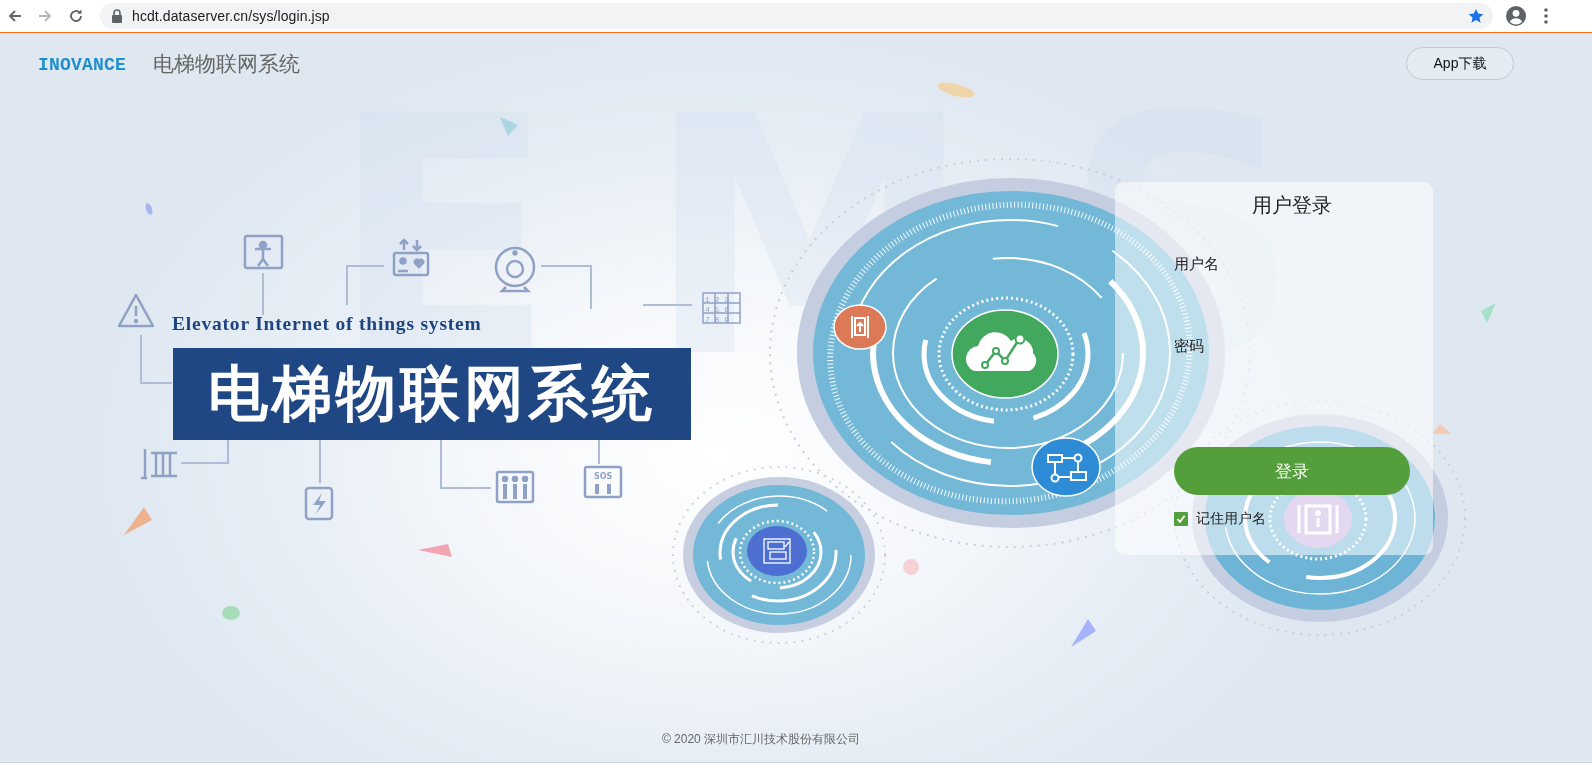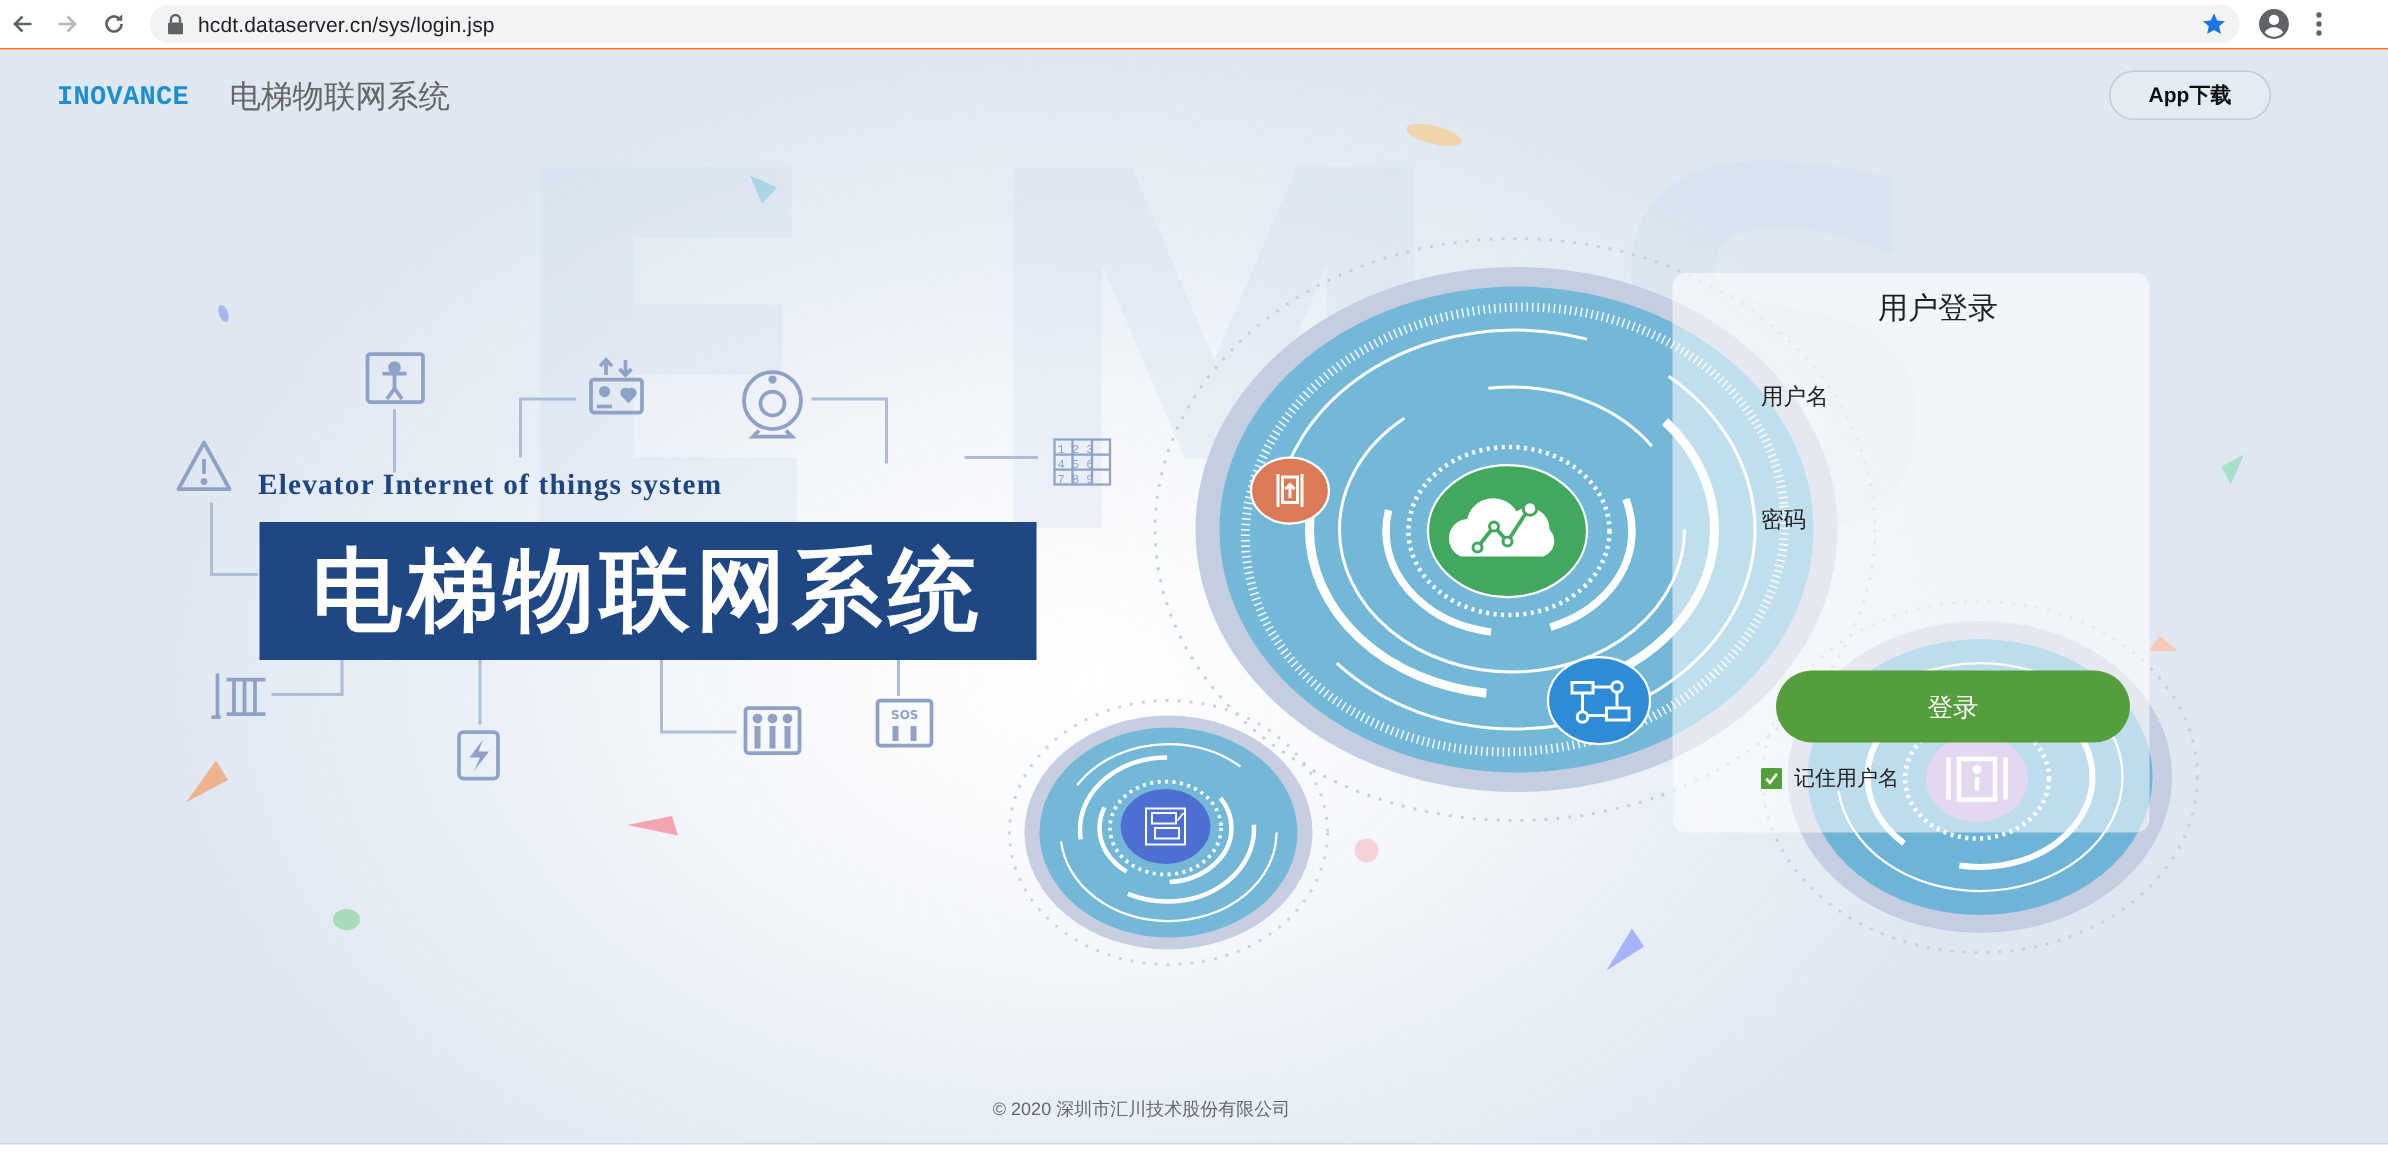--- a/index.html
+++ b/index.html
@@ -26,21 +26,21 @@
   .bottom-strip { position: absolute; left: 0; top: 764px; width: 1592px; height: 14px; background: #ffffff; }
 
   .bg-art { position: absolute; left: 0; top: 0; width: 1592px; height: 730px; }
   .ghost-letters { position: absolute; left: 330px; top: 40px; font-family: "DejaVu Sans", sans-serif;
     font-weight: bold; font-size: 330px; letter-spacing: 90px; color: rgba(205,218,236,0.28); line-height: 1; }
 
   .logo { position: absolute; left: 38px; top: 22px; font-family: Liberation Mono, monospace; font-weight: bold;
     font-size: 18px; letter-spacing: 0.2px; color: #1e8fce; }
   .site-title { position: absolute; left: 153px; top: 17px; font-size: 21px; color: #666666; }
   .app-btn { position: absolute; left: 1406px; top: 14px; width: 108px; height: 33px; border: 1px solid #c3cad4;
-    border-radius: 17px; background: rgba(255,255,255,0.15); font-weight: bold; font-size: 14px; color: #111;
+    border-radius: 17px; background: rgba(255,255,255,0.15); font-weight: normal; font-size: 14px; color: #111;
     display: flex; align-items: center; justify-content: center; cursor: pointer; }
 
   .hero-en { position: absolute; left: 172px; top: 280px; width: 520px; font-family: Liberation Serif, serif;
     font-weight: bold; font-size: 19.5px; color: #1f4581; white-space: nowrap; letter-spacing: 0.8px; }
   .hero-banner { position: absolute; left: 173px; top: 315px; width: 518px; height: 92px; background: #1f4784;
     display: flex; align-items: center; justify-content: center; }
   .hero-cn { color: #ffffff; font-weight: bold; font-size: 60px; letter-spacing: 4px; line-height: 1; }
 
   
   .login-panel { position: absolute; left: 1115px; top: 149px; width: 318px; height: 373px; border-radius: 9px;
@@ -48,21 +48,21 @@
   .login-title { position: absolute; left: 0; top: 10px; width: 354px; text-align: center; font-size: 20px; color: #222; }
   .field-label { position: absolute; left: 59px; font-size: 15px; color: #222; }
   .field { position: absolute; left: 59px; width: 236px; height: 33px; }
   .field input { position: absolute; left: 0; top: 0; width: 100%; height: 100%; border: none; background: transparent;
     outline: none; padding-left: 15px; font-size: 15px; color: #333; font-family: "Liberation Sans", sans-serif; }
   .field input::placeholder { color: #333; font-size: 14px; }
   .field.user { top: 98px; border-bottom: 1px solid #3a3a3a; }
   .field.pass { top: 180px; border-bottom: 1px solid #5b8fca; }
   .clear-x { position: absolute; right: 10px; top: 8px; width: 14px; height: 14px; cursor: pointer; }
   .caret { position: absolute; left: 15px; top: 8px; width: 1px; height: 17px; background: #222; }
-  .login-btn { position: absolute; left: 69px; top: 265px; width: 236px; height: 48px; border-radius: 24px;
+  .login-btn { position: absolute; left: 59px; top: 265px; width: 236px; height: 48px; border-radius: 24px;
     background: #559e3c; color: #fff; font-size: 17px; border: none; display: flex; align-items: center;
     justify-content: center; cursor: pointer; }
   .remember { position: absolute; left: 59px; top: 328px; display: flex; align-items: center; cursor: pointer; }
   .checkbox { width: 14px; height: 14px; background: #559e3c; border-radius: 1px; display: flex; align-items: center;
     justify-content: center; }
   .remember-label { margin-left: 8px; font-size: 14px; color: #222; }
 
   .footer { position: absolute; left: 0; top: 698px; width: 1522px; text-align: center; font-size: 12px; color: #666; }
 </style>
 </head>

